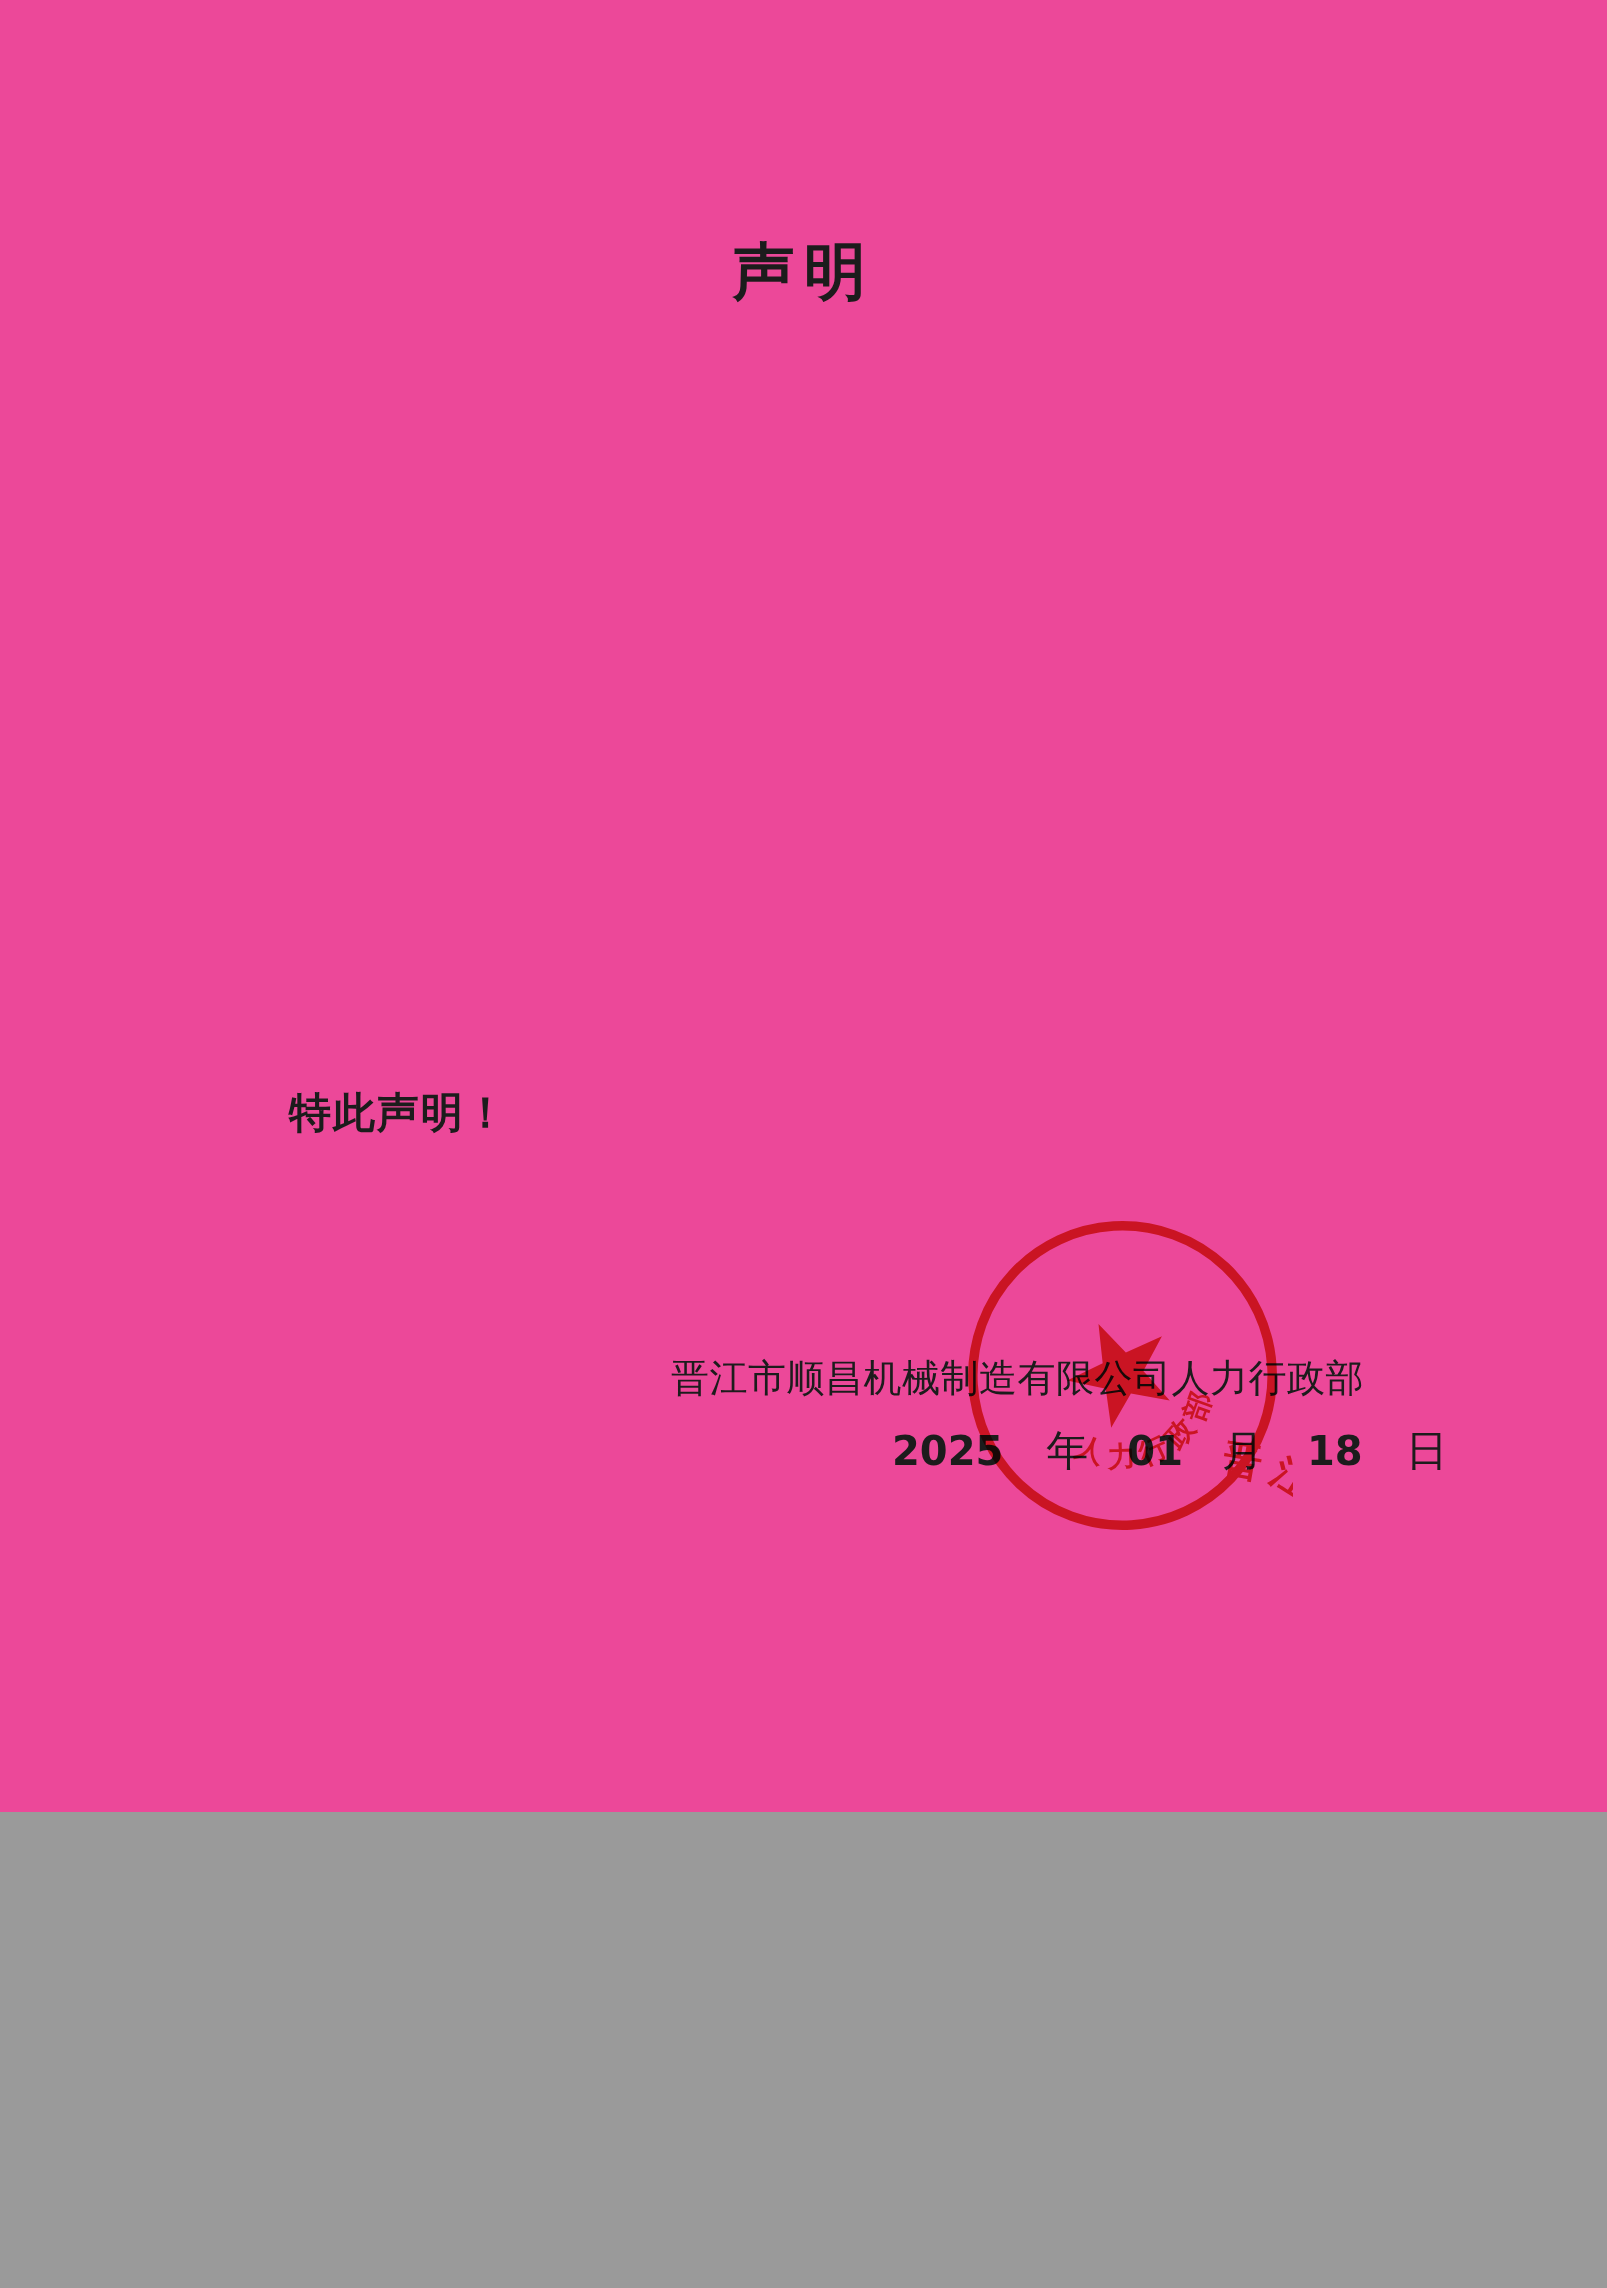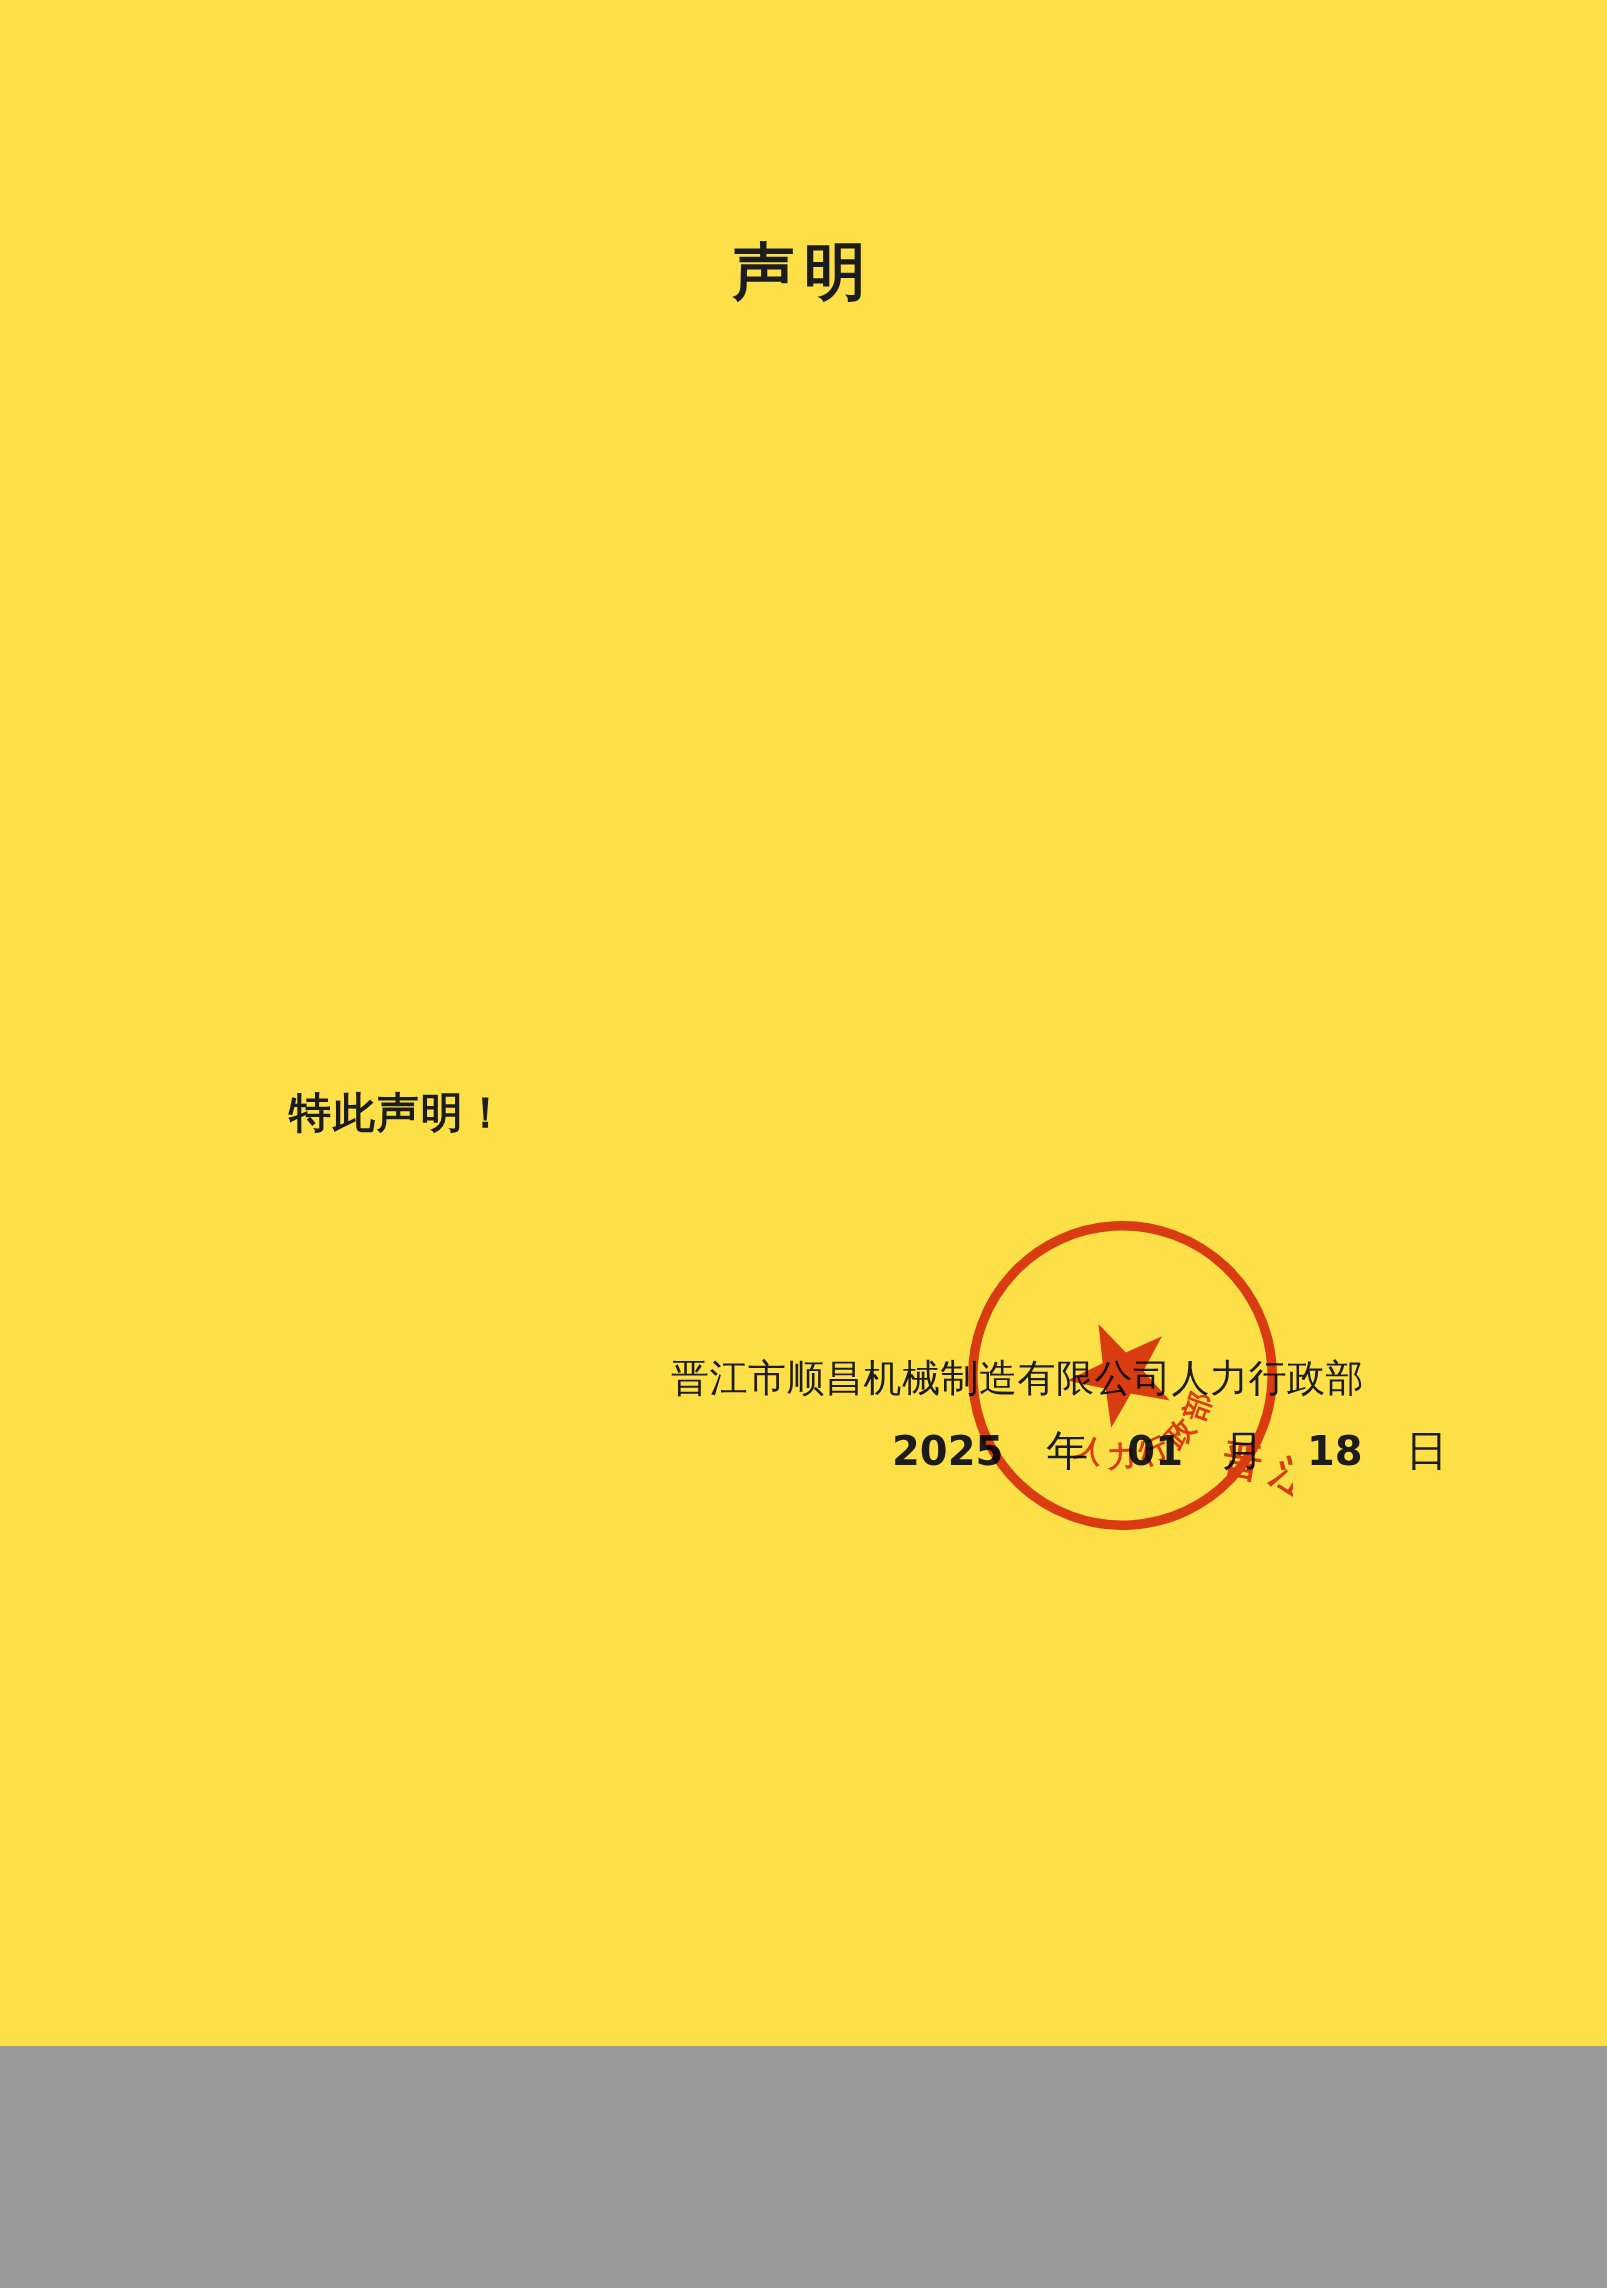--- a/index.html
+++ b/index.html
@@ -1,20 +1,20 @@
 <!DOCTYPE html>
 <html style="font-size:15px"><head>
 <meta charset="utf-8">
 <style>
   html,body { margin:0; padding:0; background:#9a9a9a; }
   .page {
     position:relative;
-    width:1608px; height:2046px;
+    width:1608px; height:1812px;
     margin:0 auto;
-    background:#fde047;
+    background:#ec4899;
     overflow:hidden;
     color:#1c1c1c;
     font-family:"DejaVu Serif","Liberation Serif",serif;
   }
   .doc-title {
     position:absolute; top:230px; left:0; width:100%;
     text-align:center;
     font-size:62px; font-weight:bold;
     letter-spacing:9.4px;
   }

